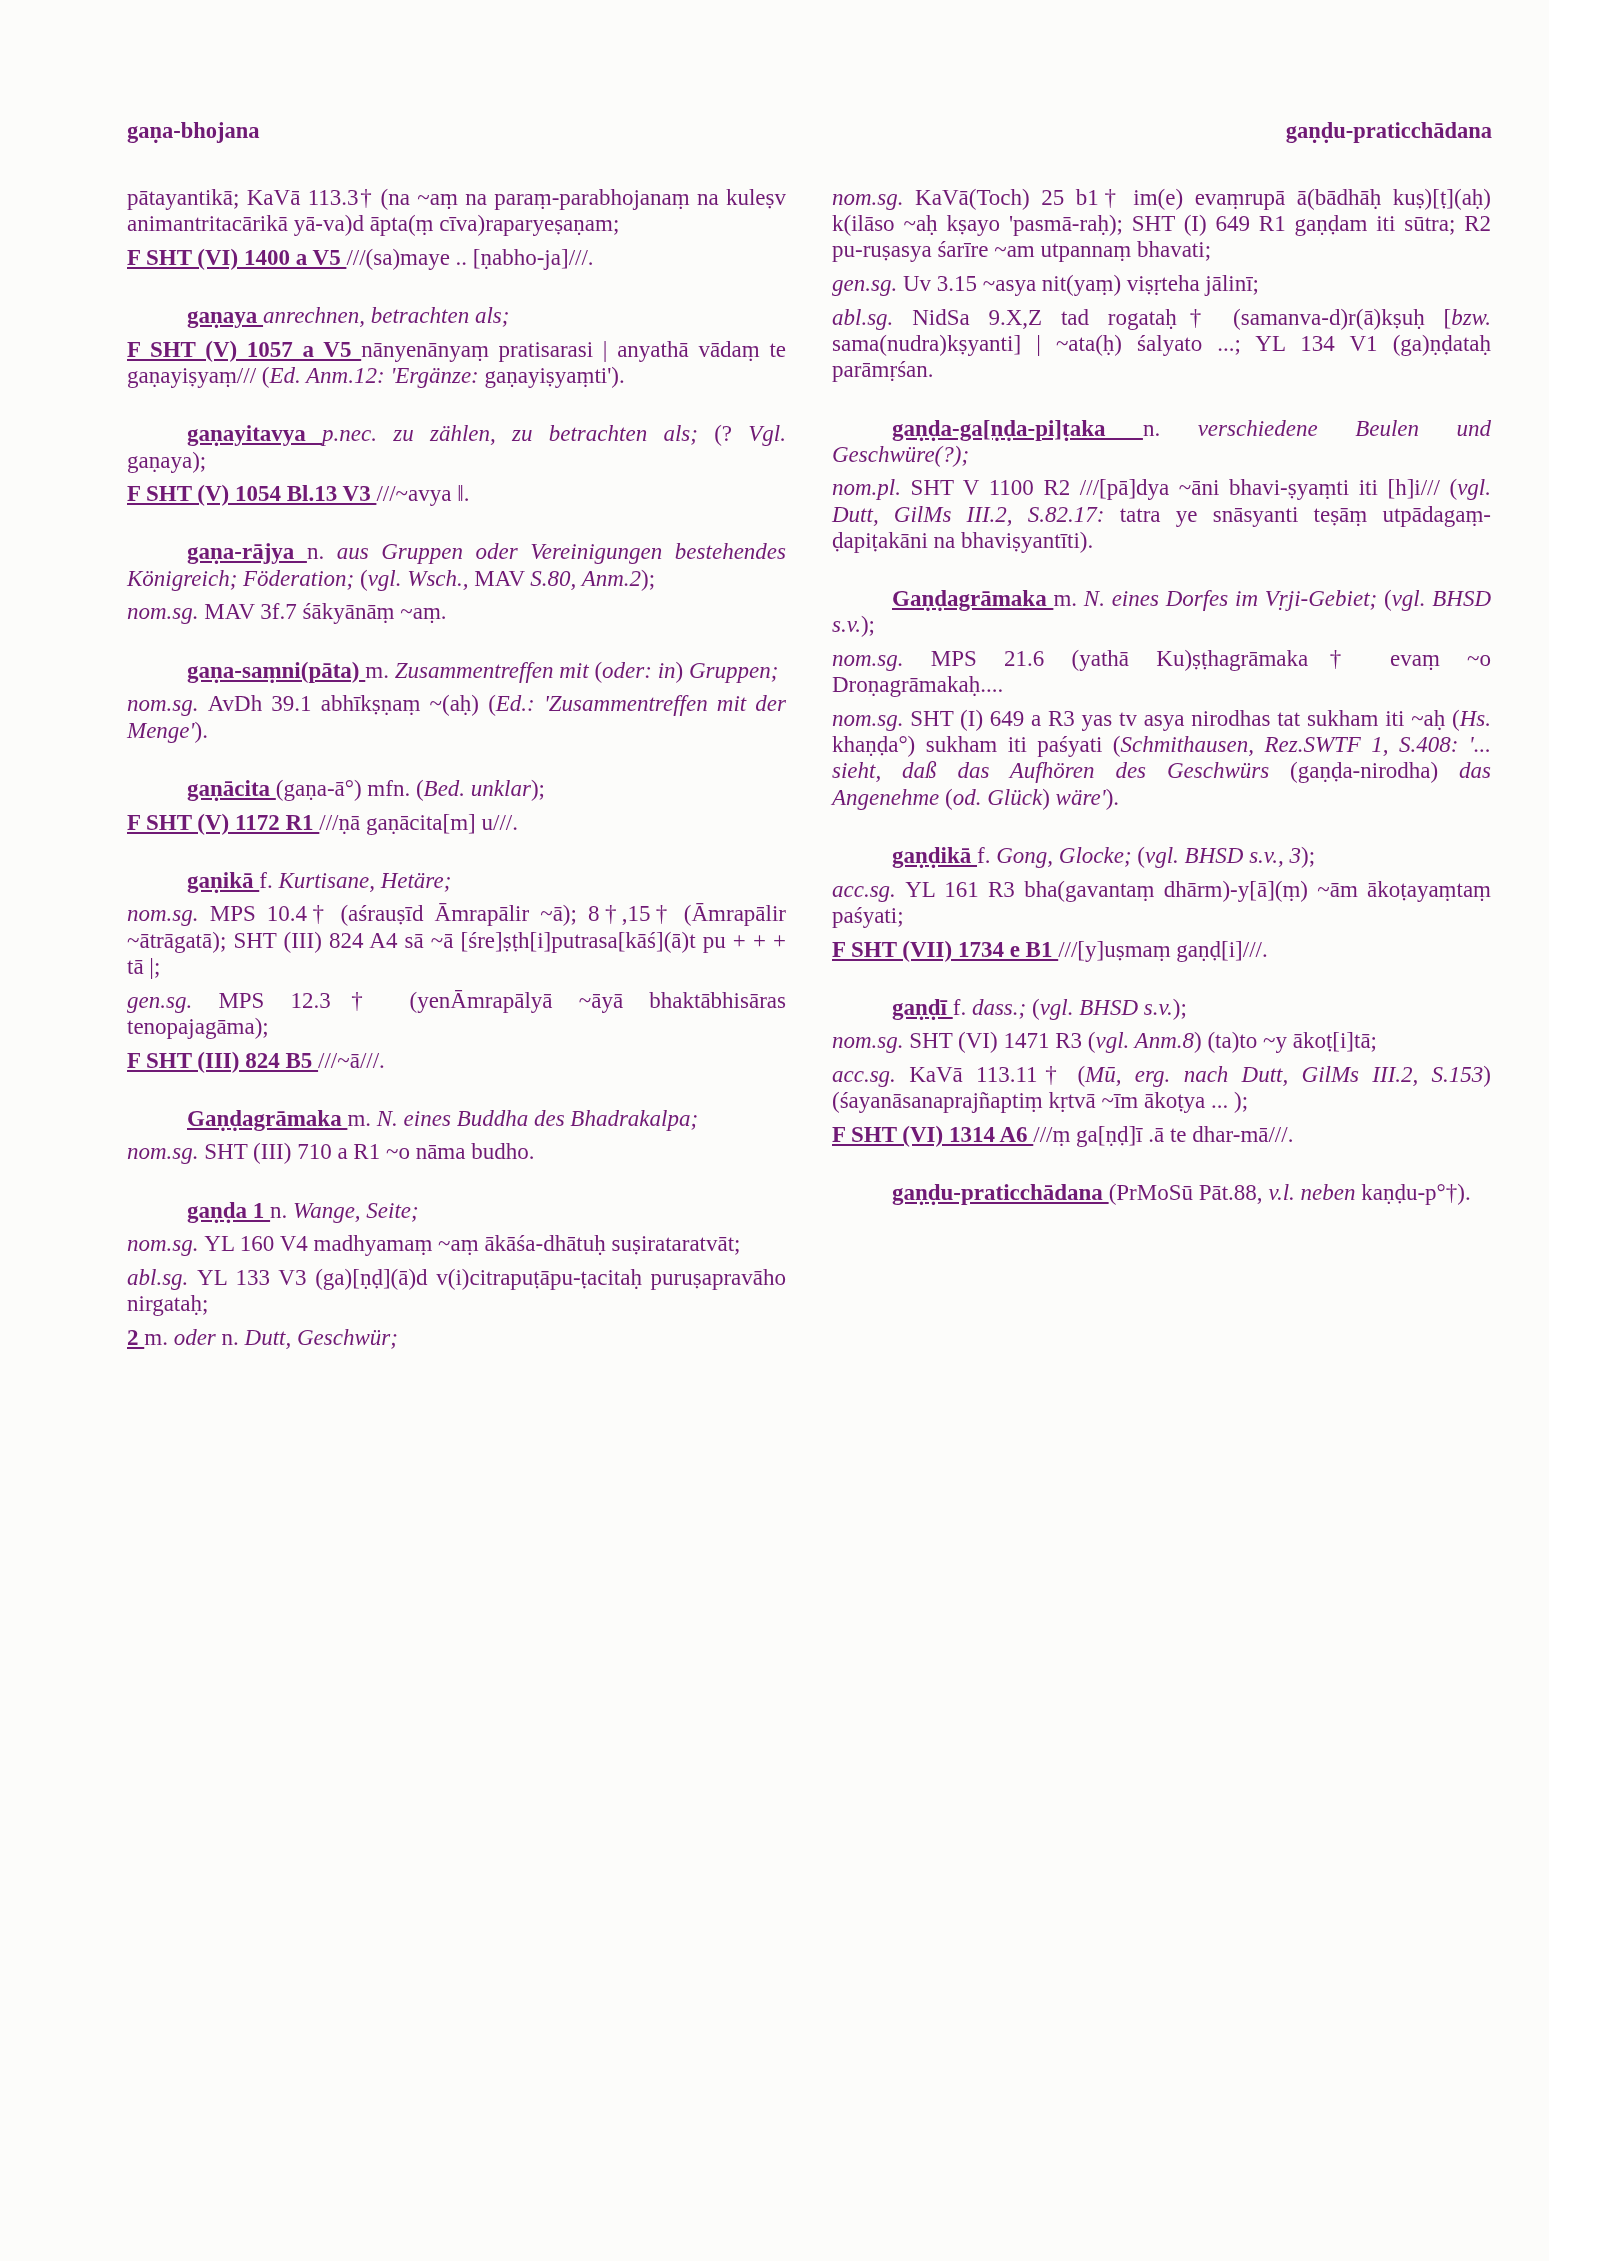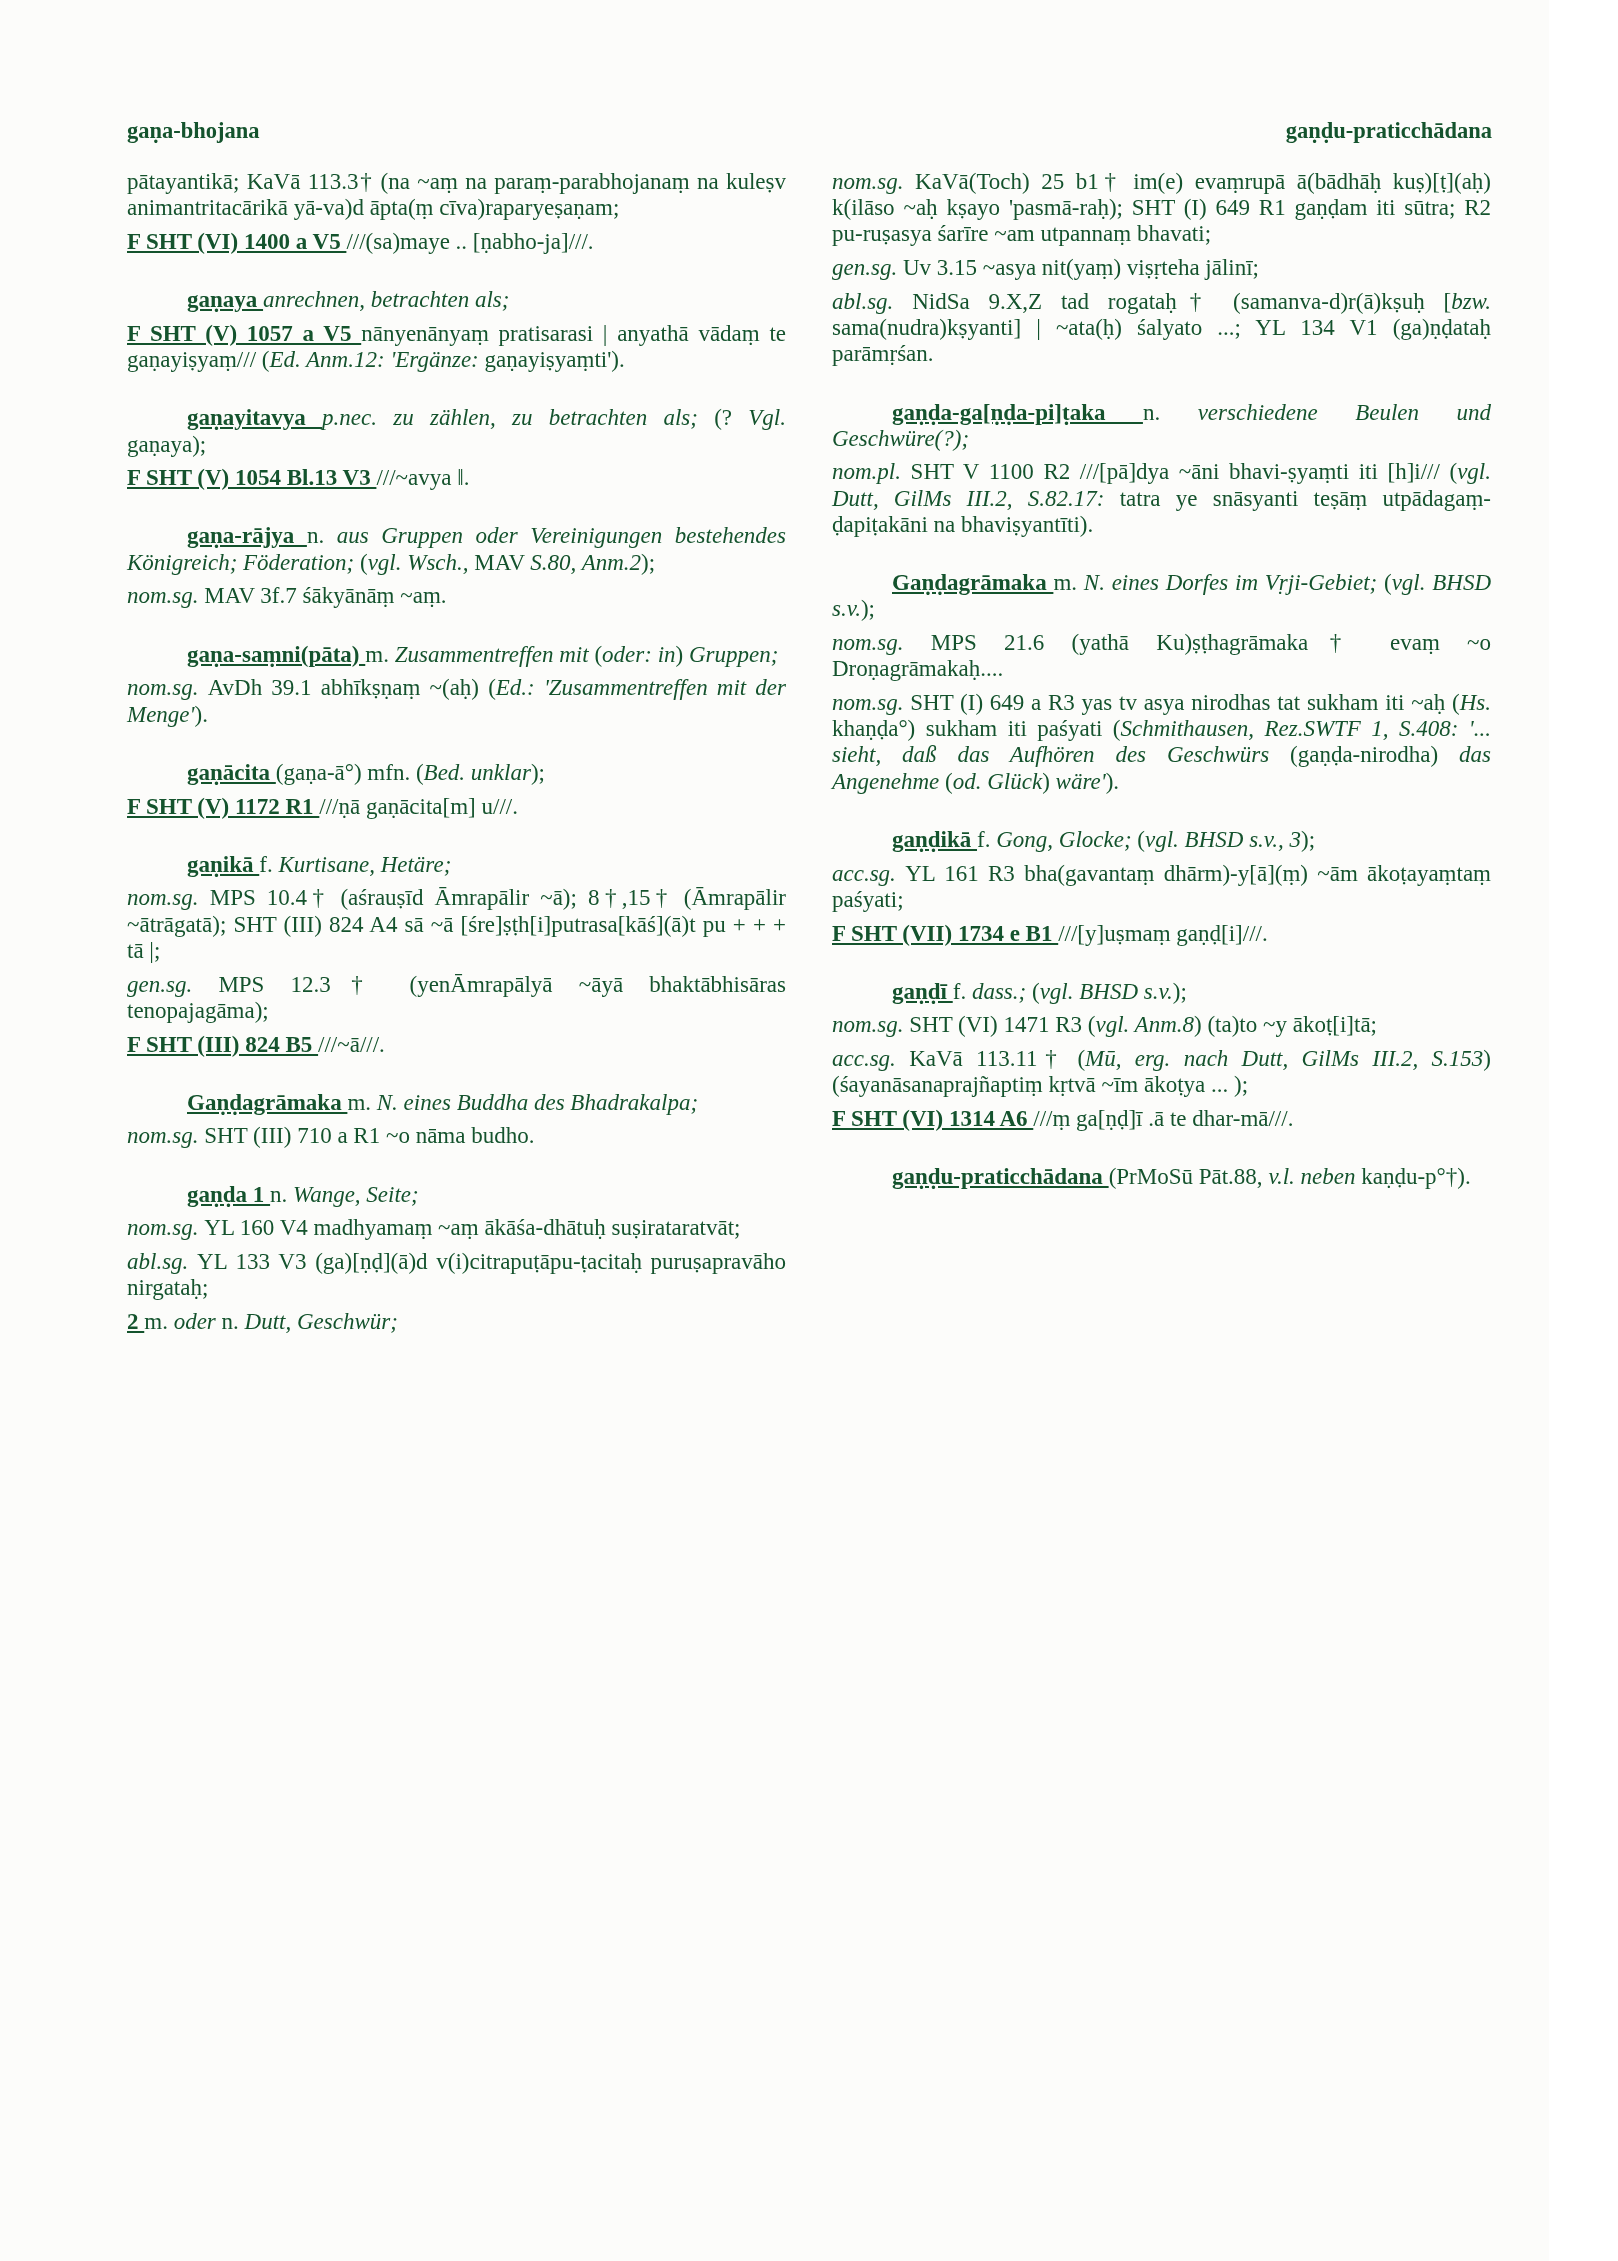--- a/index.html
+++ b/index.html
@@ -6,21 +6,21 @@
     margin: 0;
     padding: 0;
     background: #ffffff;
   }
   .page {
     position: relative;
     width: 1549px;
     height: 2261px;
     background: #fcfcfa;
     font-family: "Liberation Serif", serif;
-    color: #14532d;
+    color: #701a75;
     overflow: hidden;
   }
   .running-head {
     position: absolute;
     top: 118px;
     left: 127px;
     width: 1365px;
     height: 30px;
     font-size: 22.5px;
   }
@@ -52,21 +52,21 @@
   .col {
     width: 659px;
     font-size: 23px;
     line-height: 1.14;
     text-align: justify;
   }
   .para {
     margin: 7.5px 0 0 0;
   }
   .para:first-child {
-    margin-top: 0;
+    margin-top: 16px;
   }
   .para.headword {
     margin-top: 32px;
     text-indent: 60px;
   }
   .seg-n { font-style: normal; font-weight: normal; }
   .seg-b { font-weight: bold; text-decoration: underline; }
   .seg-i { font-style: italic; }
 </style>
 </head>

